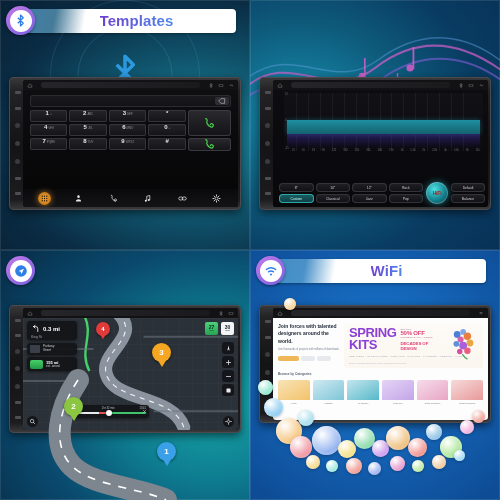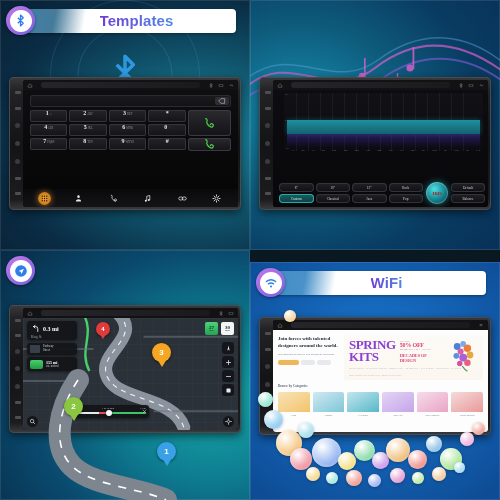--- a/index.html
+++ b/index.html
@@ -16,42 +16,42 @@
       radial-gradient(ellipse 130% 90% at 78% 55%, #1d8fa8 0%, #10566e 34%, #0a2c44 62%, #071a2c 100%),
       linear-gradient(135deg,#07263c,#0a1b2b); }
   .bg-hifi { background:
       radial-gradient(ellipse 120% 100% at 20% 45%, #1790b0 0%, #0e5b7c 35%, #093c62 60%, #072b52 100%),
       linear-gradient(160deg,#0b3a66,#061f3e); }
   .bg-gps { background:
       radial-gradient(ellipse 120% 100% at 85% 60%, #17a8a8 0%, #0e7c90 32%, #0a4a6e 60%, #07243c 100%),
       linear-gradient(150deg,#0a3050,#06202f); }
   .bg-wifi { background:
       radial-gradient(ellipse 120% 110% at 50% 45%, #1a7ed6 0%, #1462b4 32%, #0e4d96 60%, #0b3b7c 100%),
-      linear-gradient(160deg,#1566b8,#0a2f6e); margin-top: 12px; }
+      linear-gradient(160deg,#1566b8,#0a2f6e); }
 
   .panel::after{ content:""; position:absolute; inset:0; border:1px solid rgba(255,255,255,.10); pointer-events:none; }
 
   
   .hdr { position:absolute; top:6px; left:6px; right:14px; height:29px; display:flex; align-items:center; z-index:6; }
   .hdr-ico { width:29px; height:29px; border-radius:50%; flex:0 0 auto;
     background:linear-gradient(140deg,#c17ae8,#7a5fe0); display:flex; align-items:center; justify-content:center;
     position:relative; z-index:3; box-shadow:0 1px 3px rgba(0,0,0,.45); }
   .hdr-ico .inner{ width:22px;height:22px;border-radius:50%;background:#fff;display:flex;align-items:center;justify-content:center; }
   .hdr-bar { flex:1; height:24px; margin-left:-14px; border-radius:4px;
     background:linear-gradient(100deg, rgba(80,160,210,.75) 0%, rgba(120,190,225,.55) 16%, #ffffff 30%, #ffffff 100%);
     display:flex; align-items:center; justify-content:center; padding-left:16px;
     box-shadow:0 1px 3px rgba(0,0,0,.35); }
   .hdr-txt { font-size:15px; font-weight:bold; letter-spacing:.1px;
     background:linear-gradient(90deg,#6d3fd4,#4f86e8); -webkit-background-clip:text; background-clip:text; color:transparent;
     white-space:nowrap; }
 
   
   .unit { position:absolute; border-radius:5px;
     background:linear-gradient(180deg,#3a3a3c 0%,#232326 10%,#141416 50%,#1c1c1e 92%,#3d3d40 100%);
-    box-shadow:0 3px 9px rgba(0,0,0,.55), inset 0 0 0 1px #4b4b4f; display:flex; padding:3px;font-family:Liberation Serif, serif; }
+    box-shadow:0 3px 9px rgba(0,0,0,.55), inset 0 0 0 1px #4b4b4f; display:flex; padding:3px; }
   .unit-side { width:11px; display:flex; flex-direction:column; align-items:center; justify-content:space-around; padding:5px 0; }
   .side-btn { width:6px; height:3px; border-radius:1px; background:#4e4e52; }
   .side-btn.rnd { width:5px;height:5px;border-radius:50%; background:#3b3b3f; }
   .screen { flex:1; border-radius:3px; overflow:hidden; position:relative; background:#000; }
 
   
   .statusbar{ height:10px; background:#121214; display:flex; align-items:center; padding:0 4px; gap:3px; position:relative; }
   .sb-ico{ width:6px;height:5px;opacity:.78; }
   .sb-right{ margin-left:auto; display:flex; gap:4px; align-items:center; }
   .sb-search{ flex:1; height:6px; margin:0 5px; border-radius:3px; background:linear-gradient(90deg,#26262a,#1a1a1d); }

